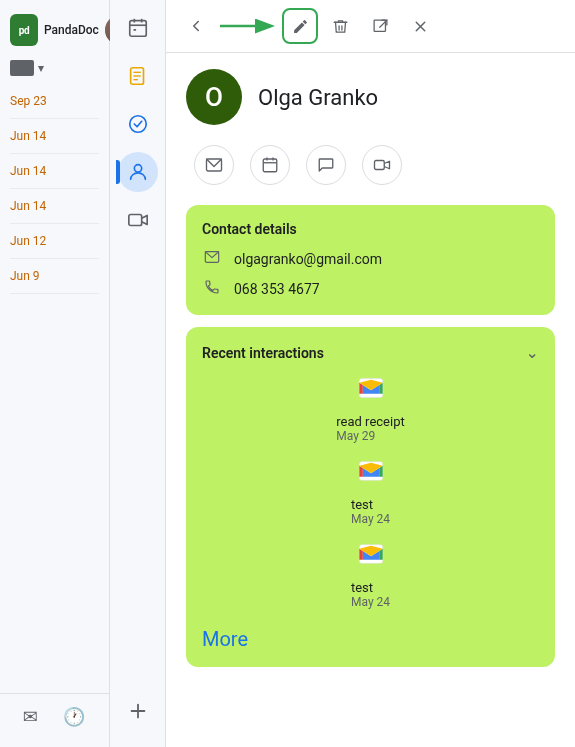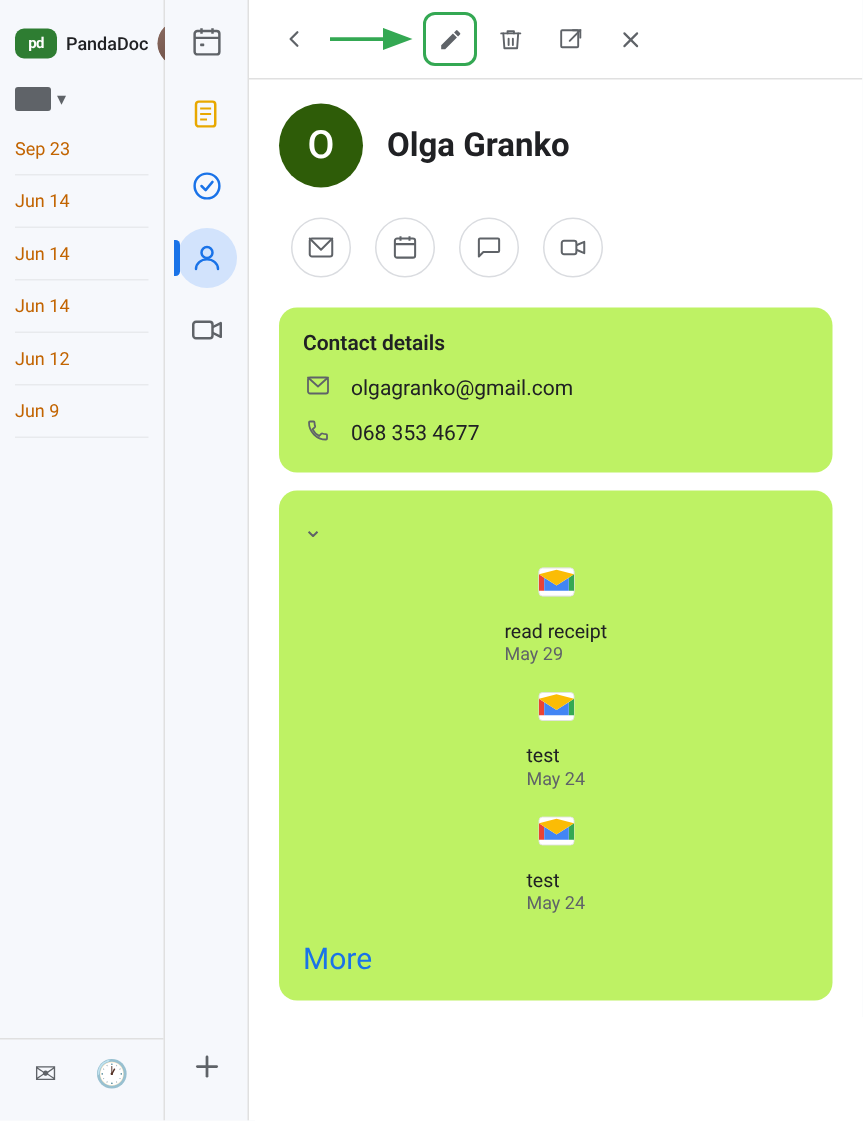--- a/index.html
+++ b/index.html
@@ -26,21 +26,21 @@
 
     .app-header {
       display: flex;
       align-items: center;
       padding: 6px 10px 10px 10px;
       gap: 6px;
     }
 
     .panda-logo {
       width: 28px;
-      height: 20px;
+      height: 32px;
       background: #2e7d32;
       border-radius: 6px;
       display: flex;
       align-items: center;
       justify-content: center;
       color: white;
       font-size: 13px;
       font-weight: bold;
       flex-shrink: 0;
     }
@@ -227,21 +227,21 @@
       align-items: center;
       justify-content: center;
       color: white;
       font-size: 26px;
       font-weight: 500;
       flex-shrink: 0;
     }
 
     .contact-name {
       font-size: 22px;
-      font-weight: 700;
+      font-weight: 400;
       color: #202124;
     }
 
     
     .action-row {
       display: flex;
       align-items: center;
       gap: 16px;
       margin-bottom: 20px;
       padding-left: 8px;
@@ -550,20 +550,21 @@
           <svg width="16" height="16" viewBox="0 0 24 24" fill="none">
             <path d="M6.6 10.8c1.4 2.8 3.8 5.1 6.6 6.6l2.2-2.2c.3-.3.7-.4 1-.2 1.1.4 2.3.6 3.6.6.6 0 1 .4 1 1V20c0 .6-.4 1-1 1-9.4 0-17-7.6-17-17 0-.6.4-1 1-1h3.5c.6 0 1 .4 1 1 0 1.3.2 2.5.6 3.6.1.3 0 .7-.2 1L6.6 10.8z" stroke="#5f6368" stroke-width="1.8" fill="none"></path>
           </svg>
         </span>
         <span class="detail-text">068 353 4677</span>
       </div>
     </div>
 
     <div class="card">
       <div class="interactions-header">
+        <span class="interactions-title">Recent interactions</span>
         <span class="chevron-icon">⌄</span>
       </div>
 
       
       <div class="interaction-item">
         <svg class="gmail-icon" viewBox="0 0 24 24">
           <path d="M2 6.5A2.5 2.5 0 0 1 4.5 4h15A2.5 2.5 0 0 1 22 6.5v11A2.5 2.5 0 0 1 19.5 20h-15A2.5 2.5 0 0 1 2 17.5v-11z" fill="#ffffff" stroke="#e0e0e0" stroke-width="0.5"></path>
           <path d="M2 6.5L12 13.5 22 6.5" stroke="none" fill="none"></path>
           <path d="M4.5 4L12 9.5 19.5 4" fill="none" stroke="none"></path>
 

